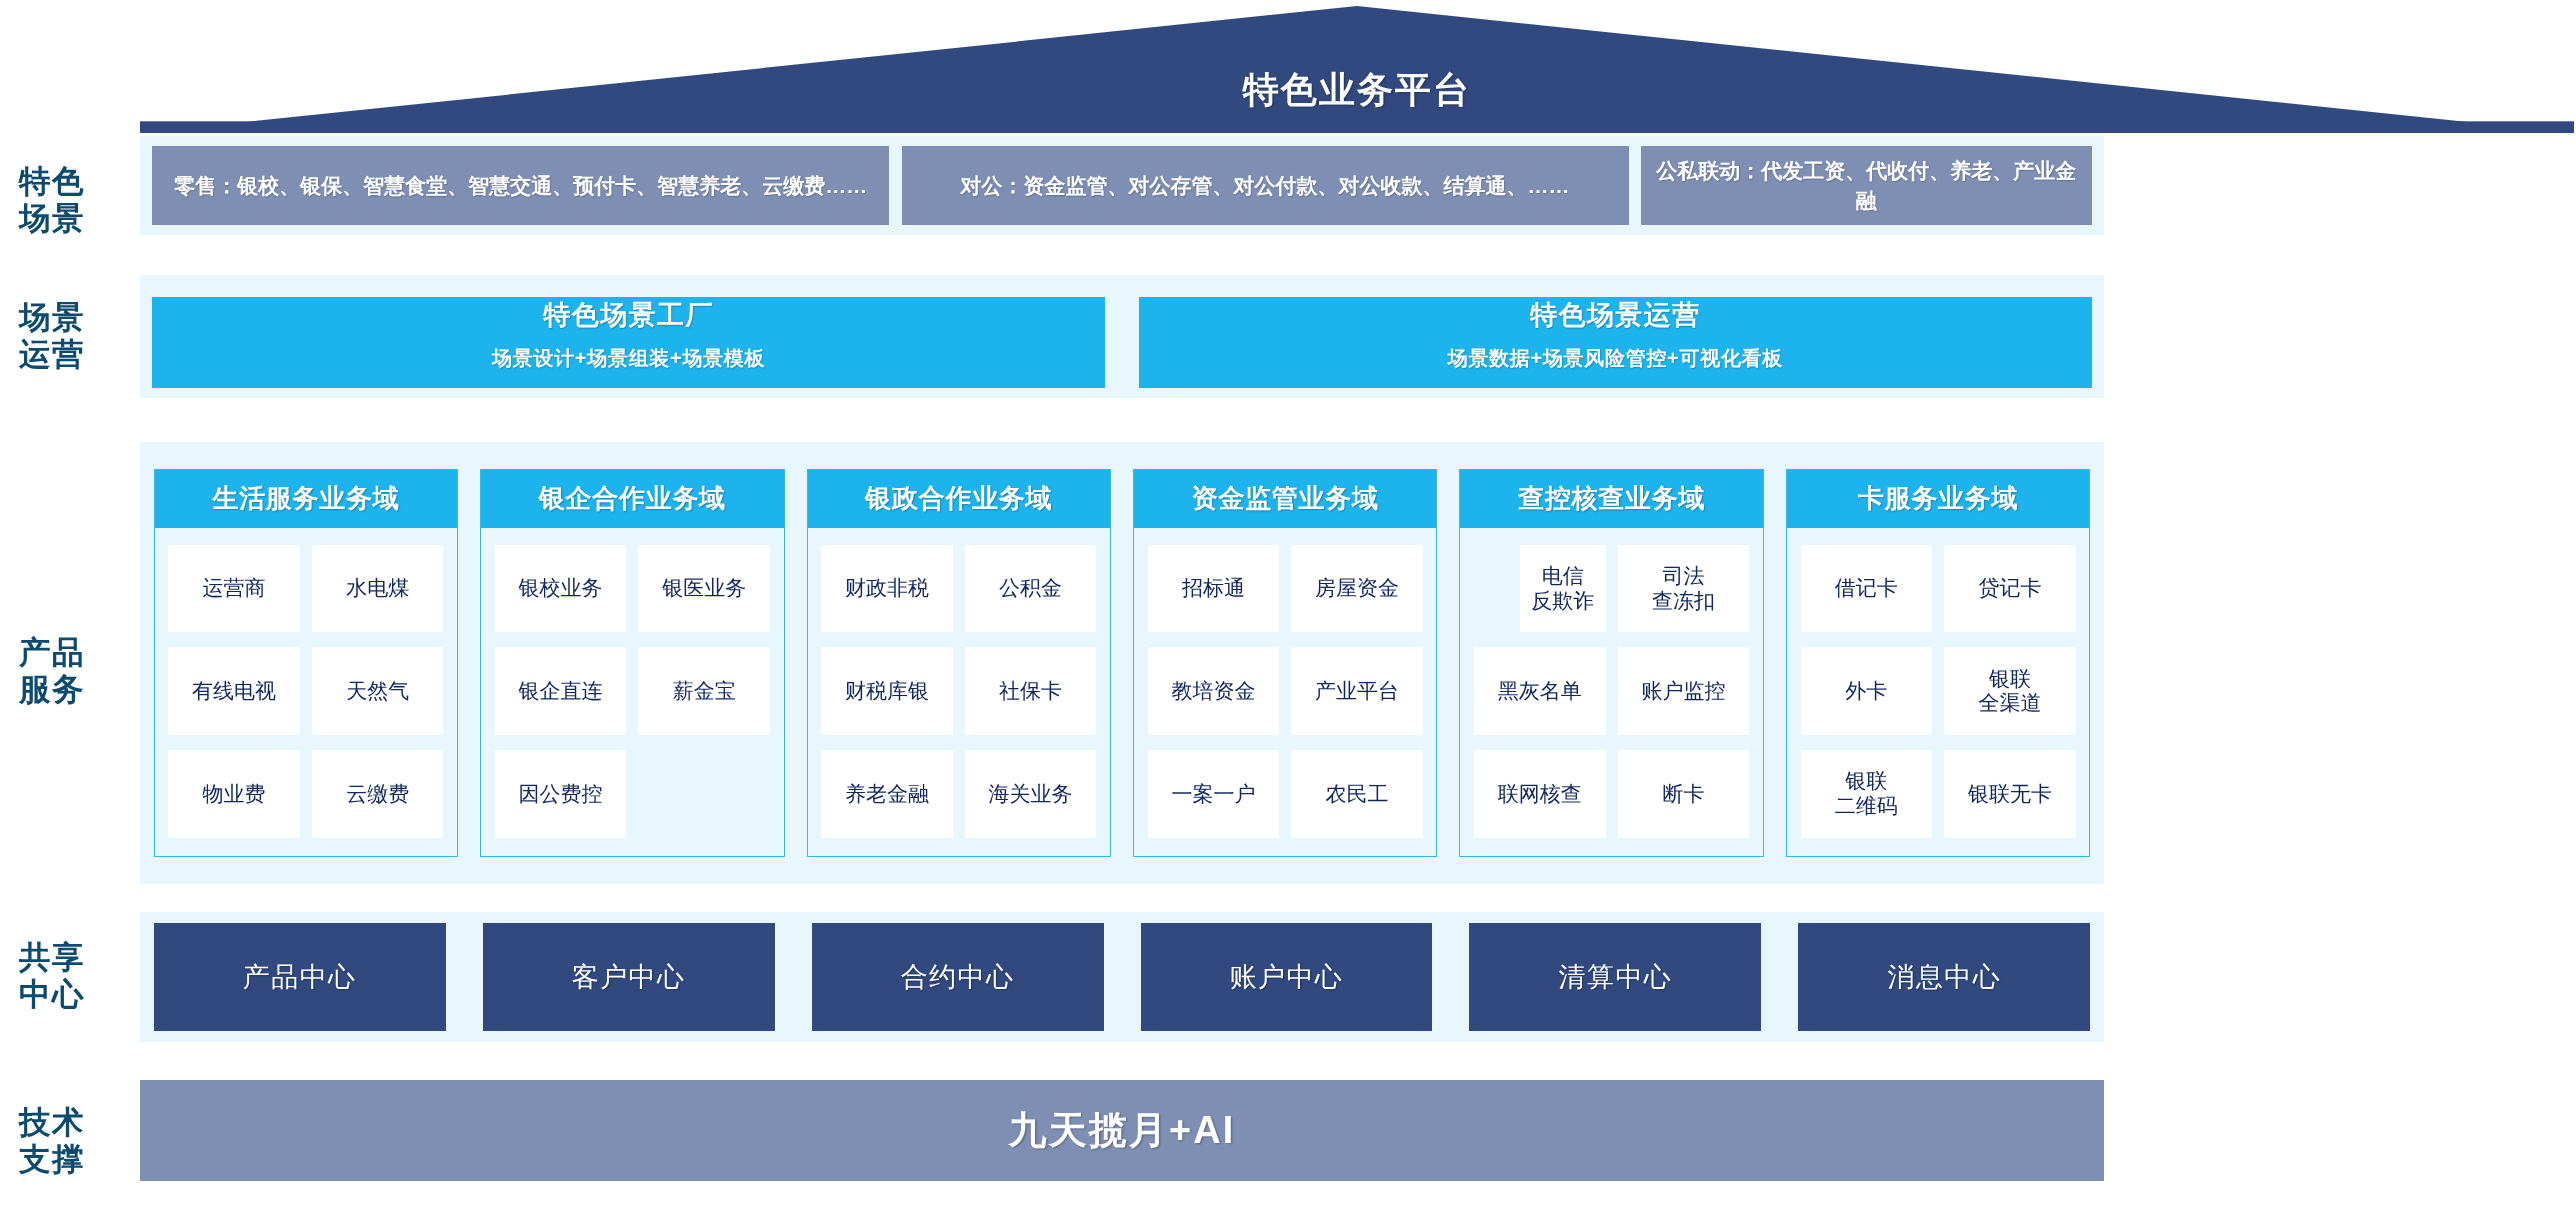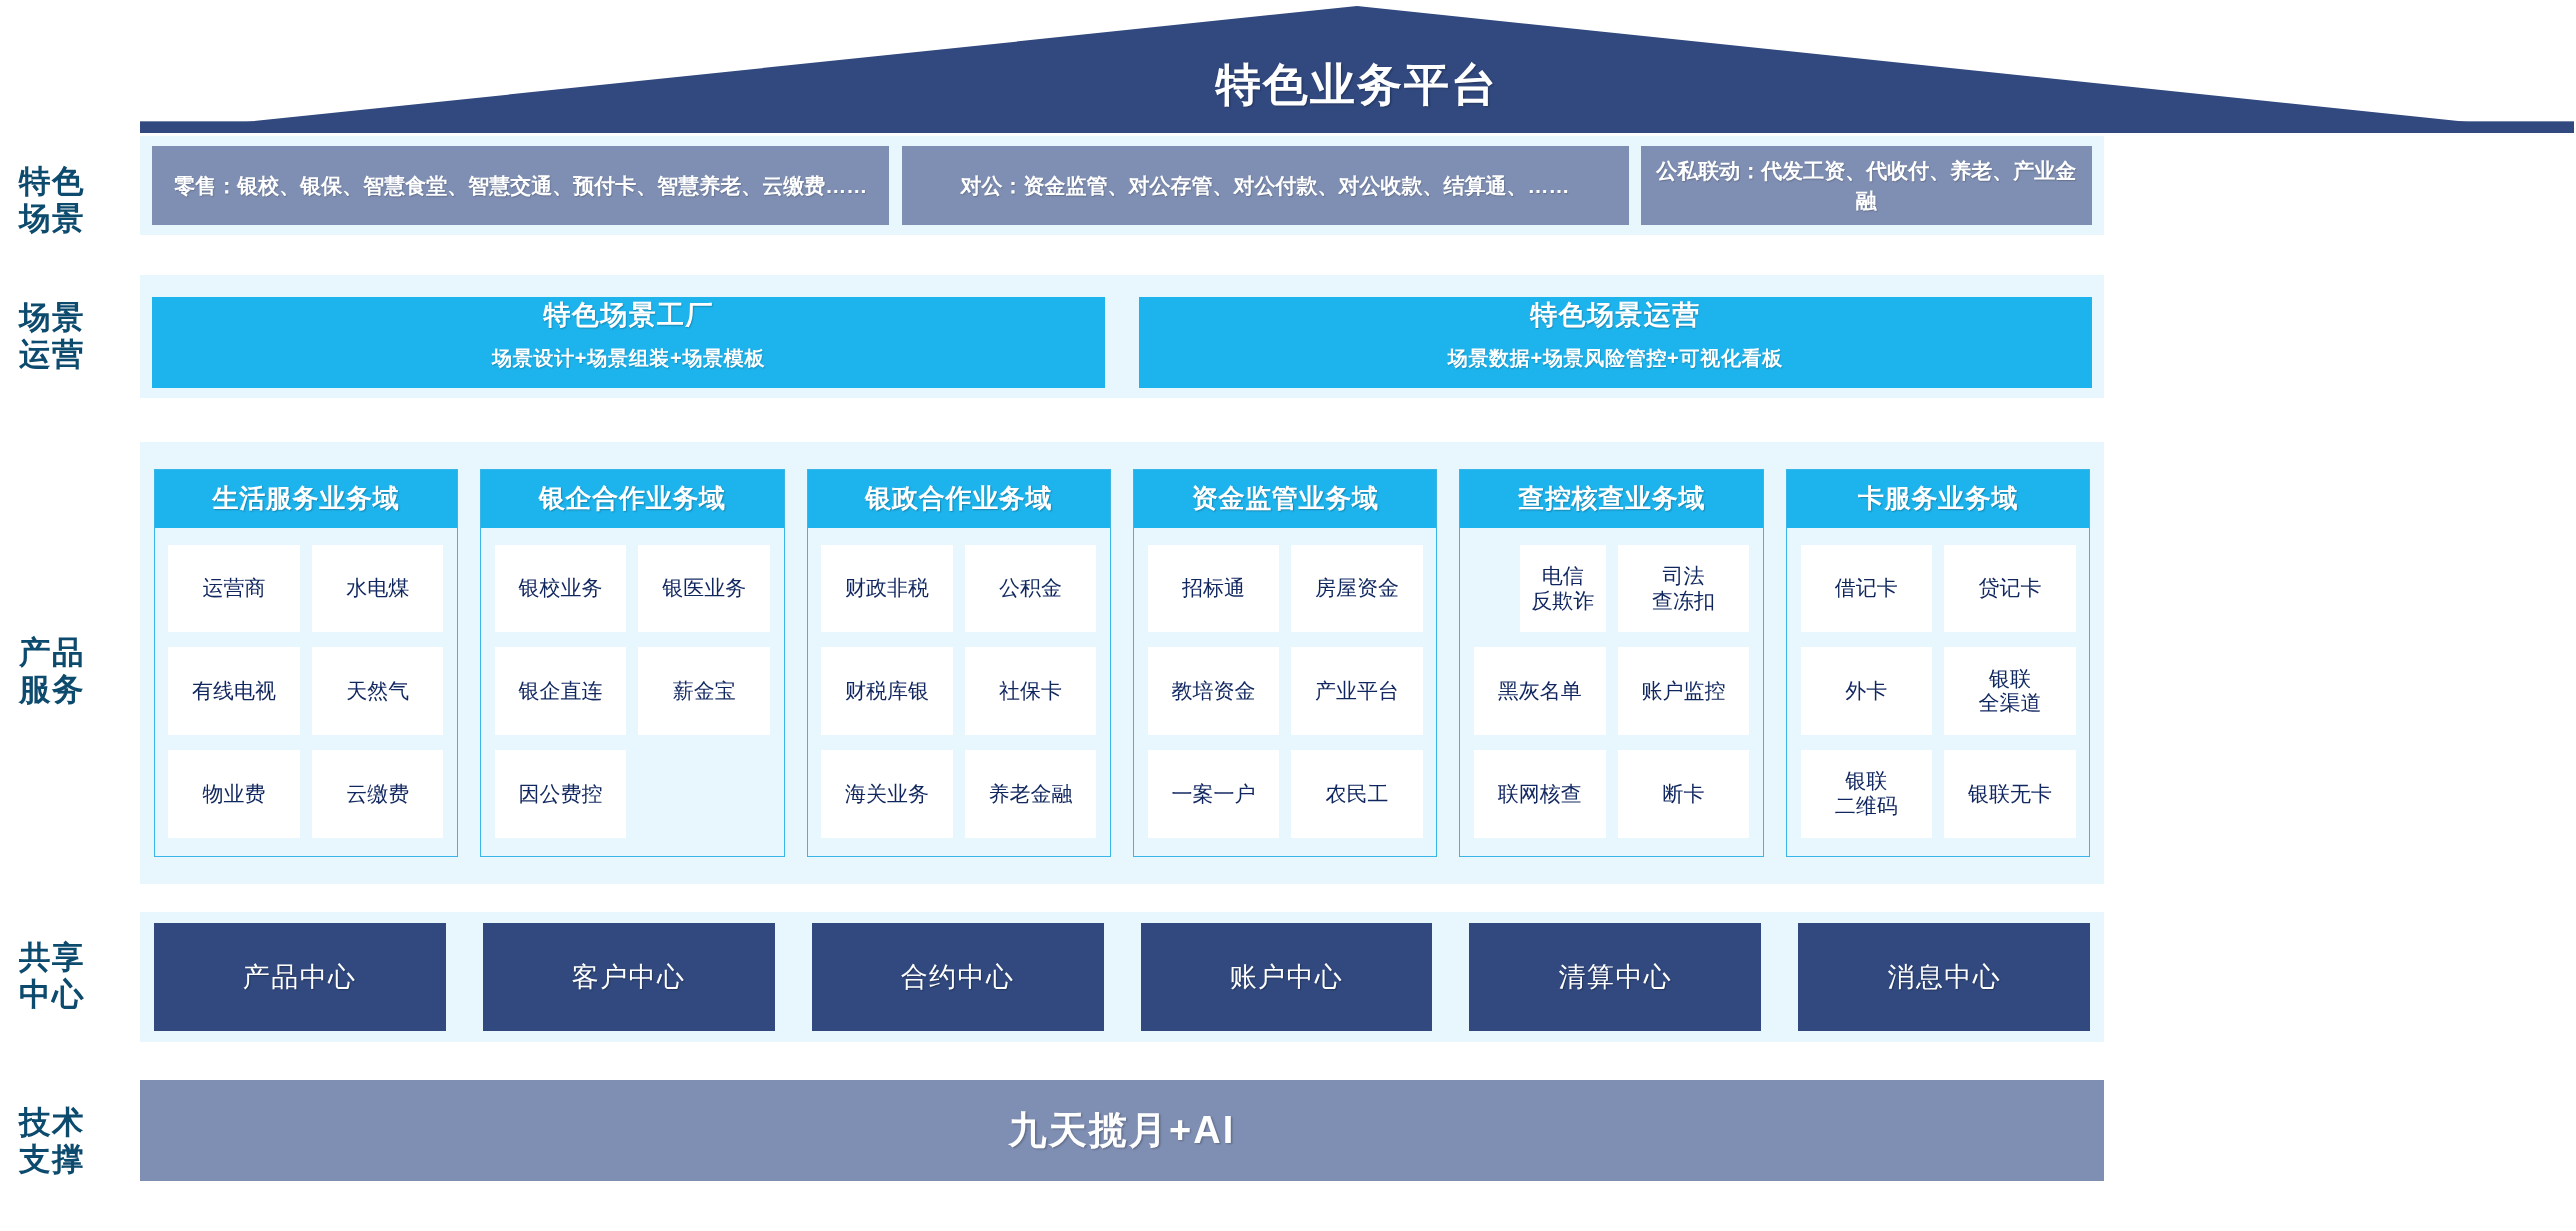--- a/index.html
+++ b/index.html
@@ -30,21 +30,21 @@
   .roof-title {
     position: absolute;
     left: 0; top: 0;
     width: 100%;
     height: 127px;
     display: flex;
     align-items: flex-end;
     justify-content: center;
     padding-bottom: 18px;
     color: #ffffff;
-    font-size: 45px;
+    font-size: 36px;
     font-weight: bold;
     letter-spacing: 2.1px;
     text-shadow: 1.4px 1.4px 2.1px rgba(0,0,0,0.25);
   }
 
   
   .row-label {
     position: absolute;
     left: 19px;
     width: 103px;
@@ -249,22 +249,22 @@
         </div>
       </div>
 
       <div class="domain-card">
         <div class="domain-head">银政合作业务域</div>
         <div class="domain-grid">
           <div class="domain-cell" style="white-space: pre-line;">财政非税</div>
           <div class="domain-cell" style="white-space: pre-line;">公积金</div>
           <div class="domain-cell" style="white-space: pre-line;">财税库银</div>
           <div class="domain-cell" style="white-space: pre-line;">社保卡</div>
+          <div class="domain-cell" style="white-space: pre-line;">养老金融</div>
           <div class="domain-cell" style="white-space: pre-line;">海关业务</div>
-          <div class="domain-cell" style="white-space: pre-line;">养老金融</div>
         </div>
       </div>
 
       <div class="domain-card">
         <div class="domain-head">资金监管业务域</div>
         <div class="domain-grid">
           <div class="domain-cell" style="white-space: pre-line;">招标通</div>
           <div class="domain-cell" style="white-space: pre-line;">房屋资金</div>
           <div class="domain-cell" style="white-space: pre-line;">教培资金</div>
           <div class="domain-cell" style="white-space: pre-line;">产业平台</div>

